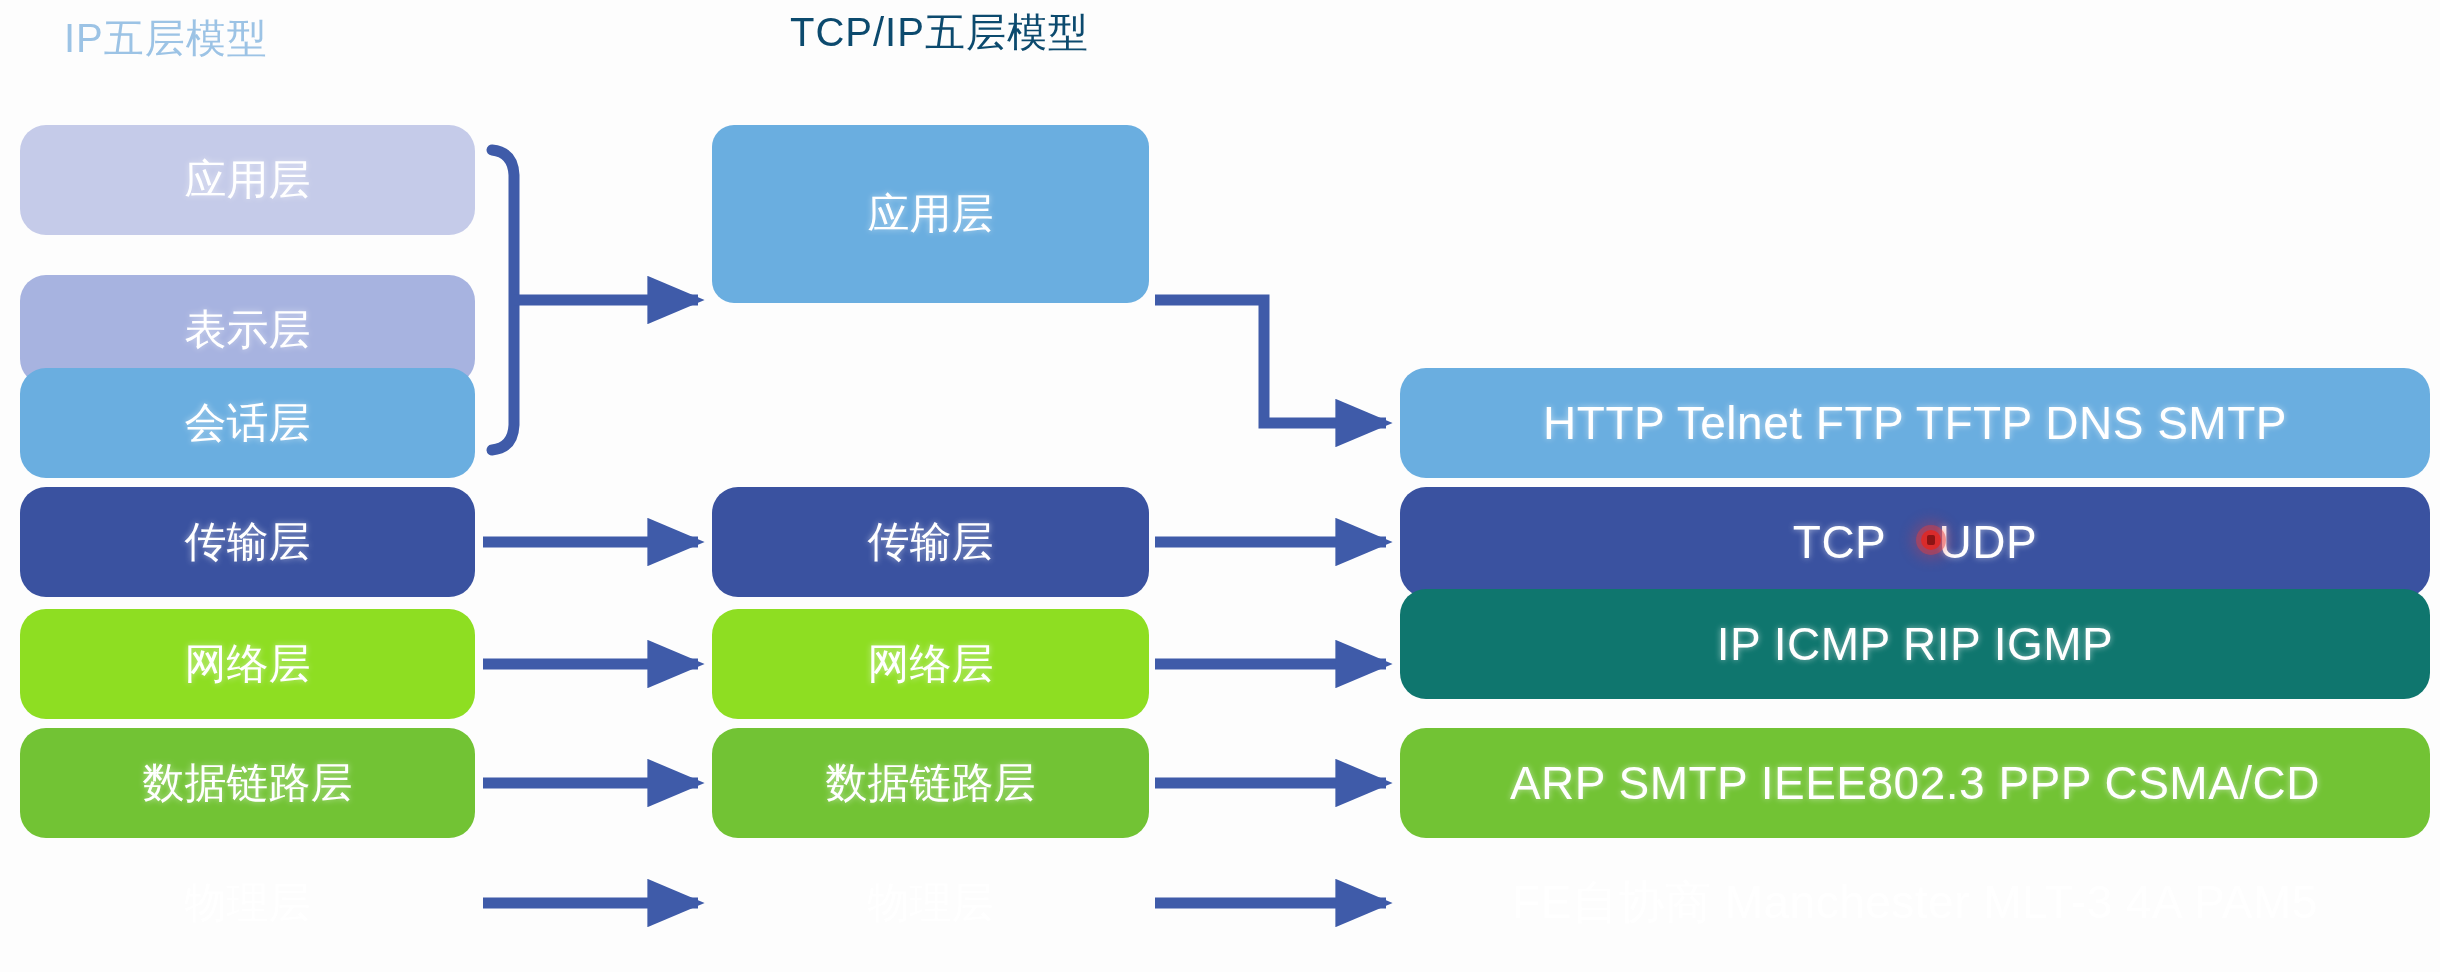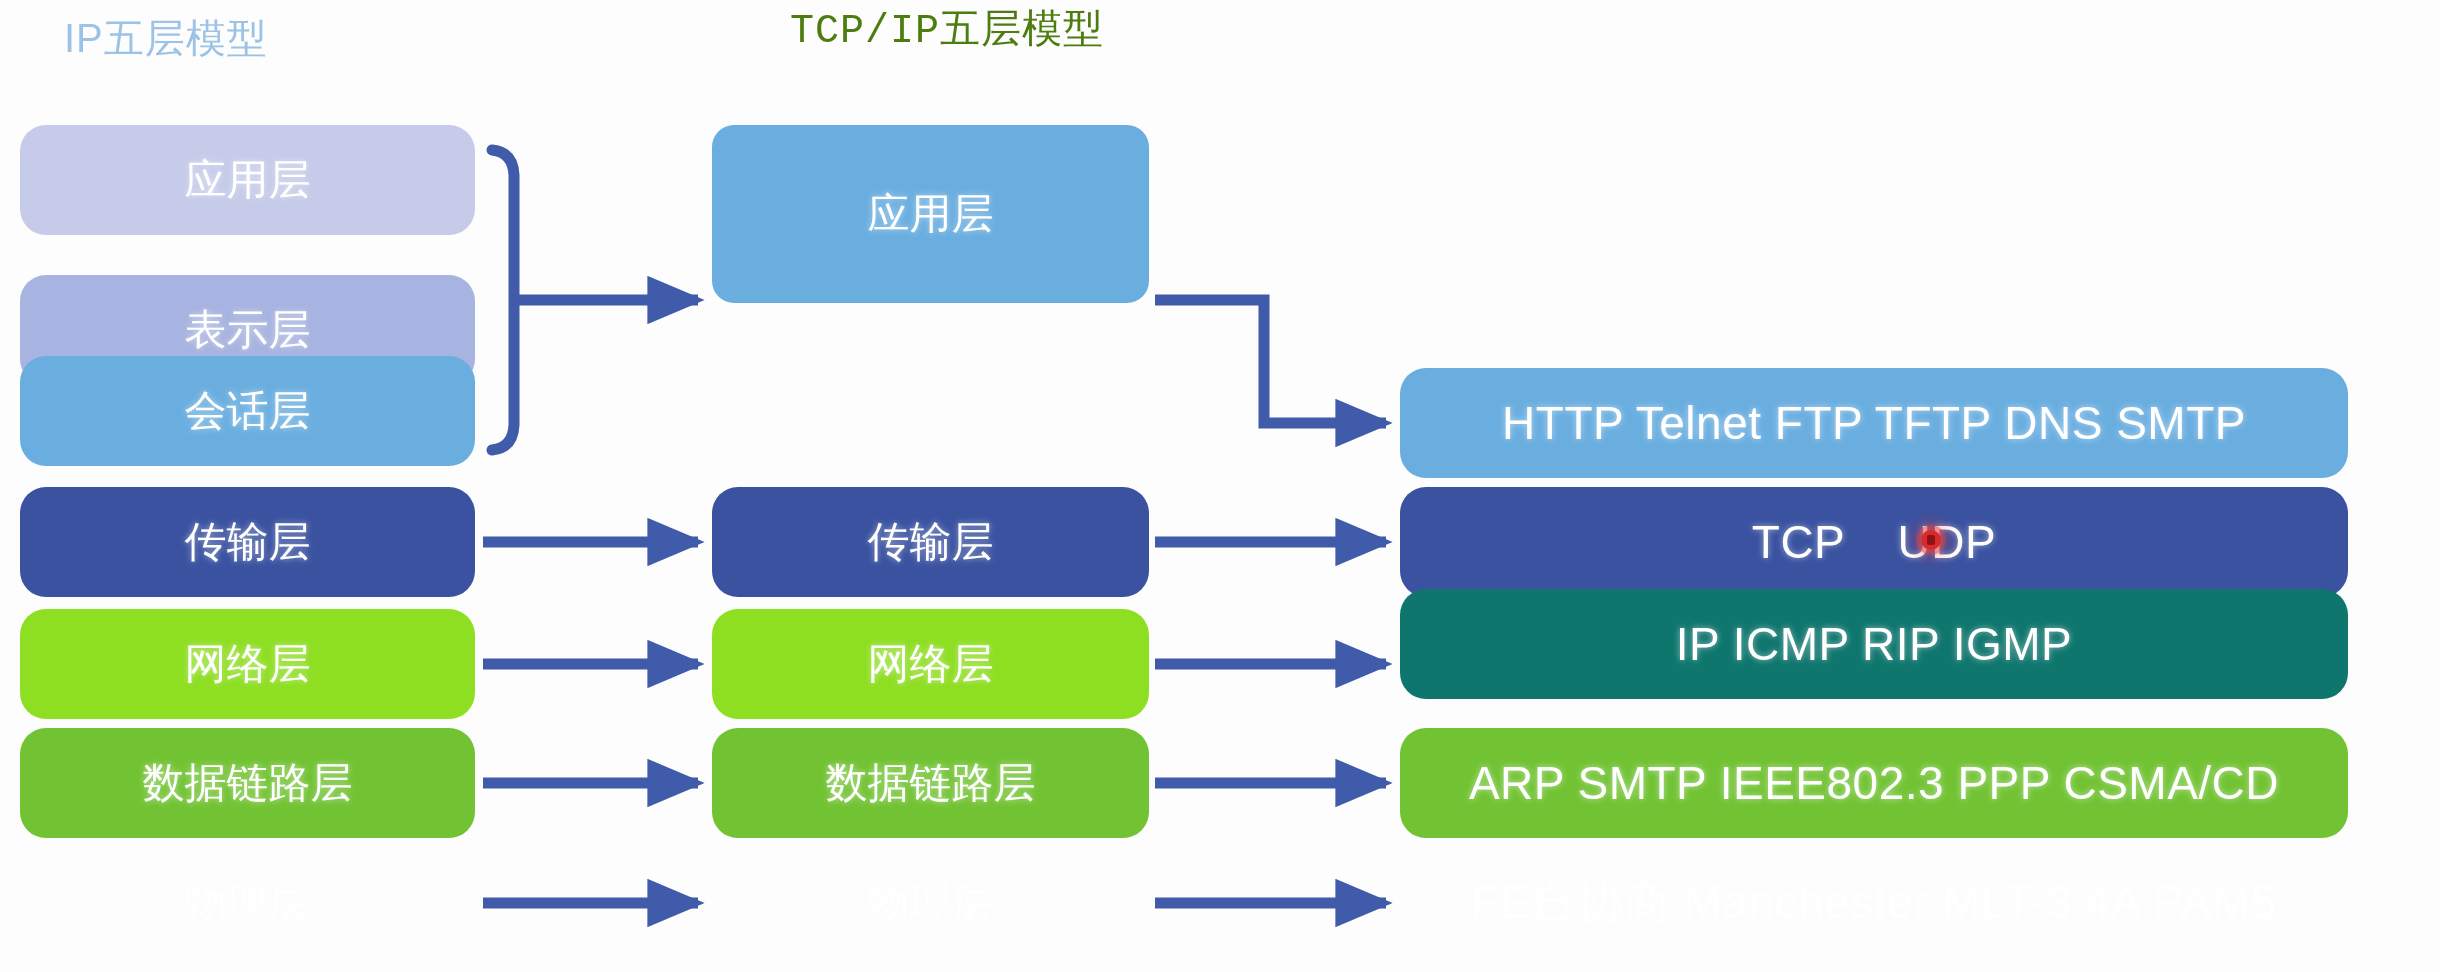--- a/index.html
+++ b/index.html
@@ -55,21 +55,21 @@
   
   .tcp {
     left: 712px;
     width: 437px;
     height: 110px;
     font-size: 42px;
   }
   
   .proto {
     left: 1400px;
-    width: 948px;
+    width: 1030px;
     height: 110px;
     font-size: 46px;
     letter-spacing: 0.5px;
   }
 
   
   #tcp-app {
     top: 125px;
     height: 178px;
     border-radius: 22px;
@@ -104,29 +104,29 @@
     border-radius: 2px;
     background: #8c1414;
   }
 </style>
 </head>
 <body>
 
 <div id="canvas">
 
   <div class="col-title" id="osi-title" style="color: rgb(156, 195, 229);">IP五层模型</div>
-  <div class="col-title" id="tcp-title" style="color: #4d7c0f; font-family: Liberation Mono, monospace;">TCP/IP五层模型</div>
+  <div class="col-title" id="tcp-title" style="color: #0c4a6e;">TCP/IP五层模型</div>
 
   <div class="layer osi" id="osi-0" style="top: 125px; background: rgb(197, 203, 233);">
     <span class="lbl">应用层</span>
   </div>
   <div class="layer osi" id="osi-1" style="top: 247px; background: rgb(167, 179, 224); margin-top: 28px;">
     <span class="lbl">表示层</span>
   </div>
-  <div class="layer osi" id="osi-2" style="top: 356px; background: rgb(106, 174, 224);">
+  <div class="layer osi" id="osi-2" style="top: 368px; background: rgb(106, 174, 224);">
     <span class="lbl">会话层</span>
   </div>
   <div class="layer osi" id="osi-3" style="top: 487px; background: rgb(58, 82, 160);">
     <span class="lbl">传输层</span>
   </div>
   <div class="layer osi" id="osi-4" style="top: 609px; background: rgb(142, 222, 34);">
     <span class="lbl">网络层</span>
   </div>
   <div class="layer osi" id="osi-5" style="top: 728px; background: rgb(114, 195, 52);">
     <span class="lbl">数据链路层</span>

